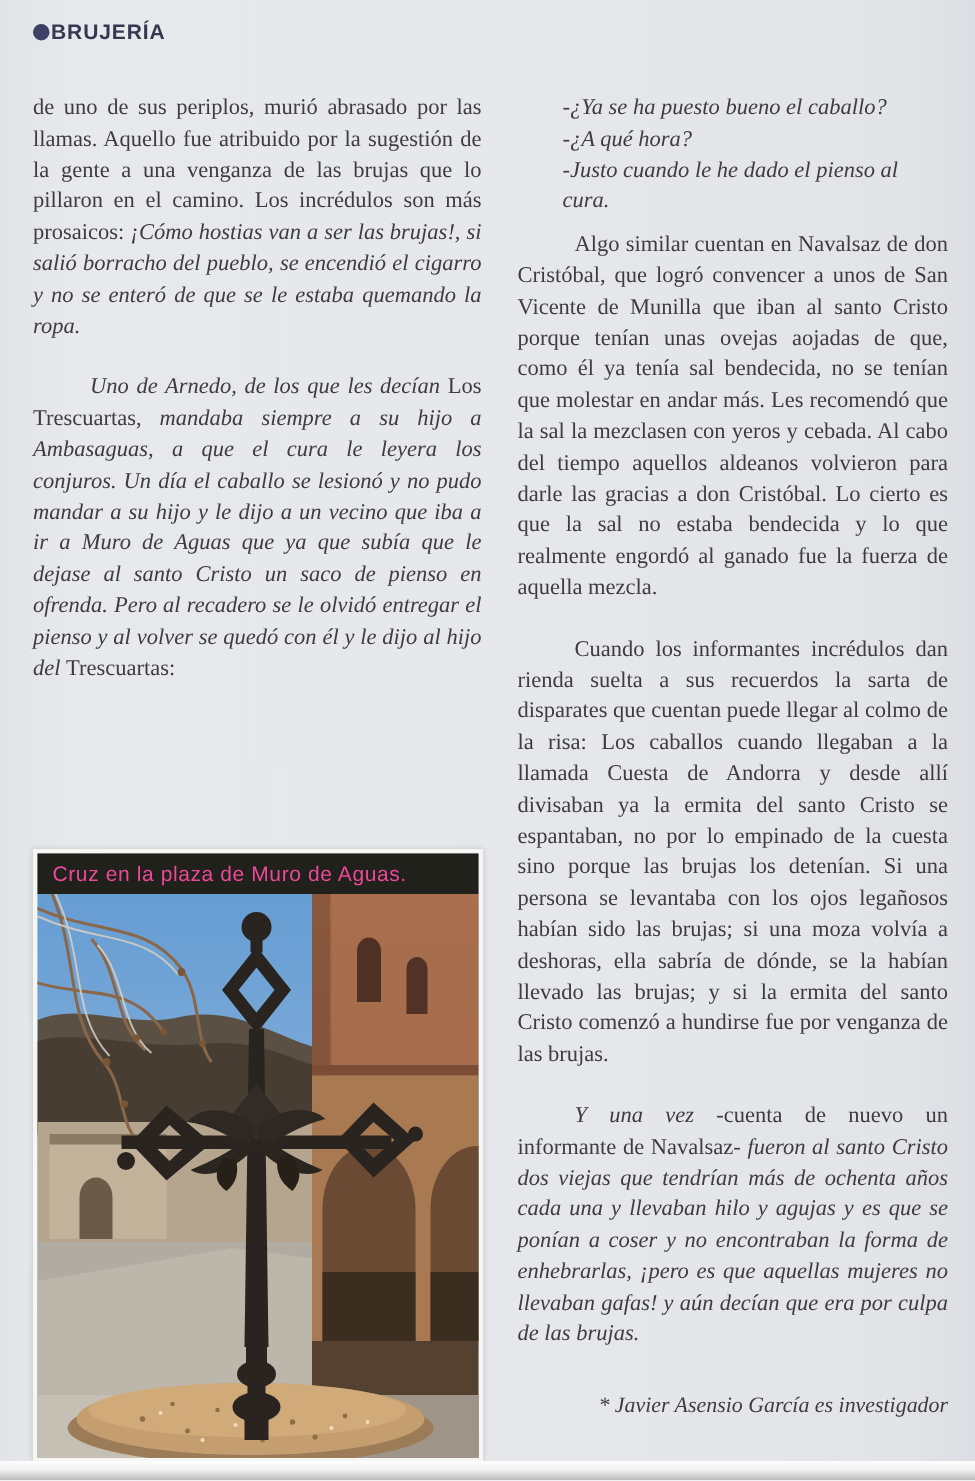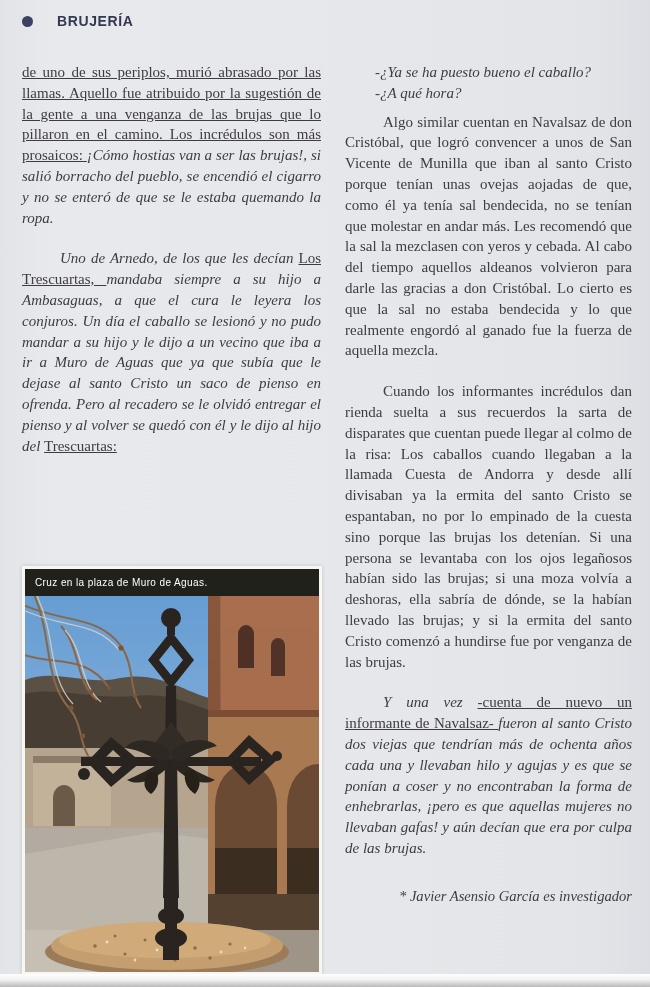--- a/index.html
+++ b/index.html
@@ -5,48 +5,48 @@
   html,body{margin:0;padding:0;}
   .page{
     position:relative;
     width:650px;height:987px;
     background:linear-gradient(90deg,#e2e4e8 0%,#e7e9ed 8%,#e5e7eb 60%,#e2e4e8 92%,#dcdee3 100%);
     overflow:hidden;
     font-family:"Liberation Serif","DejaVu Serif",serif;
     color:#3e3c3e;
   }
   
-  .hdr{position:absolute;left:22px;top:13px;display:flex;align-items:center;gap:24px;}
+  .hdr{position:absolute;left:22px;top:13px;display:flex;align-items:center;gap:1px;}
   .hdr .dot{width:11px;height:11px;border-radius:50%;background:#3d4166;}
   .hdr .ttl{
     font-family:"Liberation Sans","DejaVu Sans",sans-serif;
     font-weight:bold;font-size:14px;letter-spacing:.6px;color:#343850;
   }
   
   .col{position:absolute;top:62px;font-size:15px;line-height:20.8px;text-align:justify;}
   .col-left{left:22px;width:299px;}
   .col-right{left:345px;width:287px;}
   .para{margin:0 0 20px 0;padding:0;}
   .para.indent{text-indent:38px;}
   .it{font-style:italic;margin-top:44px;}
-  .rm{font-style:normal;text-decoration:underline;}
+  .rm{font-style:normal;}
   .dialogue{margin:0 0 8px 30px;font-style:italic;}
   .dialogue .line{text-align:left;}
   
   .footnote{margin-top:26px;font-style:italic;font-size:14.6px;text-align:right;line-height:22px;}
   
   .photo{
     position:absolute;left:22px;top:566px;width:300px;height:409px;
     border:3px solid #f6f6f2;box-sizing:border-box;background:#87a9c9;
     box-shadow:0 0 4px rgba(0,0,0,.15);
   }
   .photo-caption{
-    height:27px;line-height:27px;background:#20211b;color:#ffffff;
+    height:27px;line-height:27px;background:#20211b;color:#ec4899;
     font-family:"Liberation Sans","DejaVu Sans",sans-serif;
-    font-size:10px;padding-left:10px;letter-spacing:.4px;
+    font-size:14px;padding-left:10px;letter-spacing:.4px;
     white-space:nowrap;overflow:hidden;
   }
   .photo svg{display:block;}
   
   .page-edge{
     position:absolute;left:0;bottom:0;width:650px;height:13px;
     background:linear-gradient(#fefefe 0%,#f2f2f2 45%,#b9b9bb 100%);
     z-index:5;
   }
 </style>
@@ -62,20 +62,21 @@
 
   <div class="col col-left">
     <p class="para"><span class="rm">de uno de sus periplos, murió abrasado por las llamas. Aquello fue atribuido por la sugestión de la gente a una venganza de las brujas que lo pillaron en el camino. Los incrédulos son más prosaicos: </span><span class="it">¡Cómo hostias van a ser las brujas!, si salió borracho del pueblo, se encendió el cigarro y no se enteró de que se le estaba quemando la ropa.</span></p>
     <p class="para indent"><span class="it">Uno de Arnedo, de los que les decían </span><span class="rm">Los Trescuartas, </span><span class="it">mandaba siempre a su hijo a Ambasaguas, a que el cura le leyera los conjuros. Un día el caballo se lesionó y no pudo mandar a su hijo y le dijo a un vecino que iba a ir a Muro de Aguas que ya que subía que le dejase al santo Cristo un saco de pienso en ofrenda. Pero al recadero se le olvidó entregar el pienso y al volver se quedó con él y le dijo al hijo del </span><span class="rm">Trescuartas:</span></p>
   </div>
 
   <div class="col col-right">
     <div class="dialogue">
       <div class="line">-¿Ya se ha puesto bueno el caballo?</div>
       <div class="line">-¿A qué hora?</div>
+      <div class="line">-Justo cuando le he dado el pienso al cura.</div>
     </div>
     <p class="para indent">Algo similar cuentan en Navalsaz de don Cristóbal, que logró convencer a unos de San Vicente de Munilla que iban al santo Cristo porque tenían unas ovejas aojadas de que, como él ya tenía sal bendecida, no se tenían que molestar en andar más. Les recomendó que la sal la mezclasen con yeros y cebada. Al cabo del tiempo aquellos aldeanos volvieron para darle las gracias a don Cristóbal. Lo cierto es que la sal no estaba bendecida y lo que realmente engordó al ganado fue la fuerza de aquella mezcla.</p>
     <p class="para indent">Cuando los informantes incrédulos dan rienda suelta a sus recuerdos la sarta de disparates que cuentan puede llegar al colmo de la risa: Los caballos cuando llegaban a la llamada Cuesta de Andorra y desde allí divisaban ya la ermita del santo Cristo se espantaban, no por lo empinado de la cuesta sino porque las brujas los detenían. Si una persona se levantaba con los ojos legañosos habían sido las brujas; si una moza volvía a deshoras, ella sabría de dónde, se la habían llevado las brujas; y si la ermita del santo Cristo comenzó a hundirse fue por venganza de las brujas.</p>
     <p class="para indent"><span class="it">Y una vez </span><span class="rm">-cuenta de nuevo un informante de Navalsaz- </span><span class="it">fueron al santo Cristo dos viejas que tendrían más de ochenta años cada una y llevaban hilo y agujas y es que se ponían a coser y no encontraban la forma de enhebrarlas, ¡pero es que aquellas mujeres no llevaban gafas! y aún decían que era por culpa de las brujas.</span></p>
     <div class="footnote">
       <div>* Javier Asensio García es investigador</div>
 
     </div>
   </div>
 

